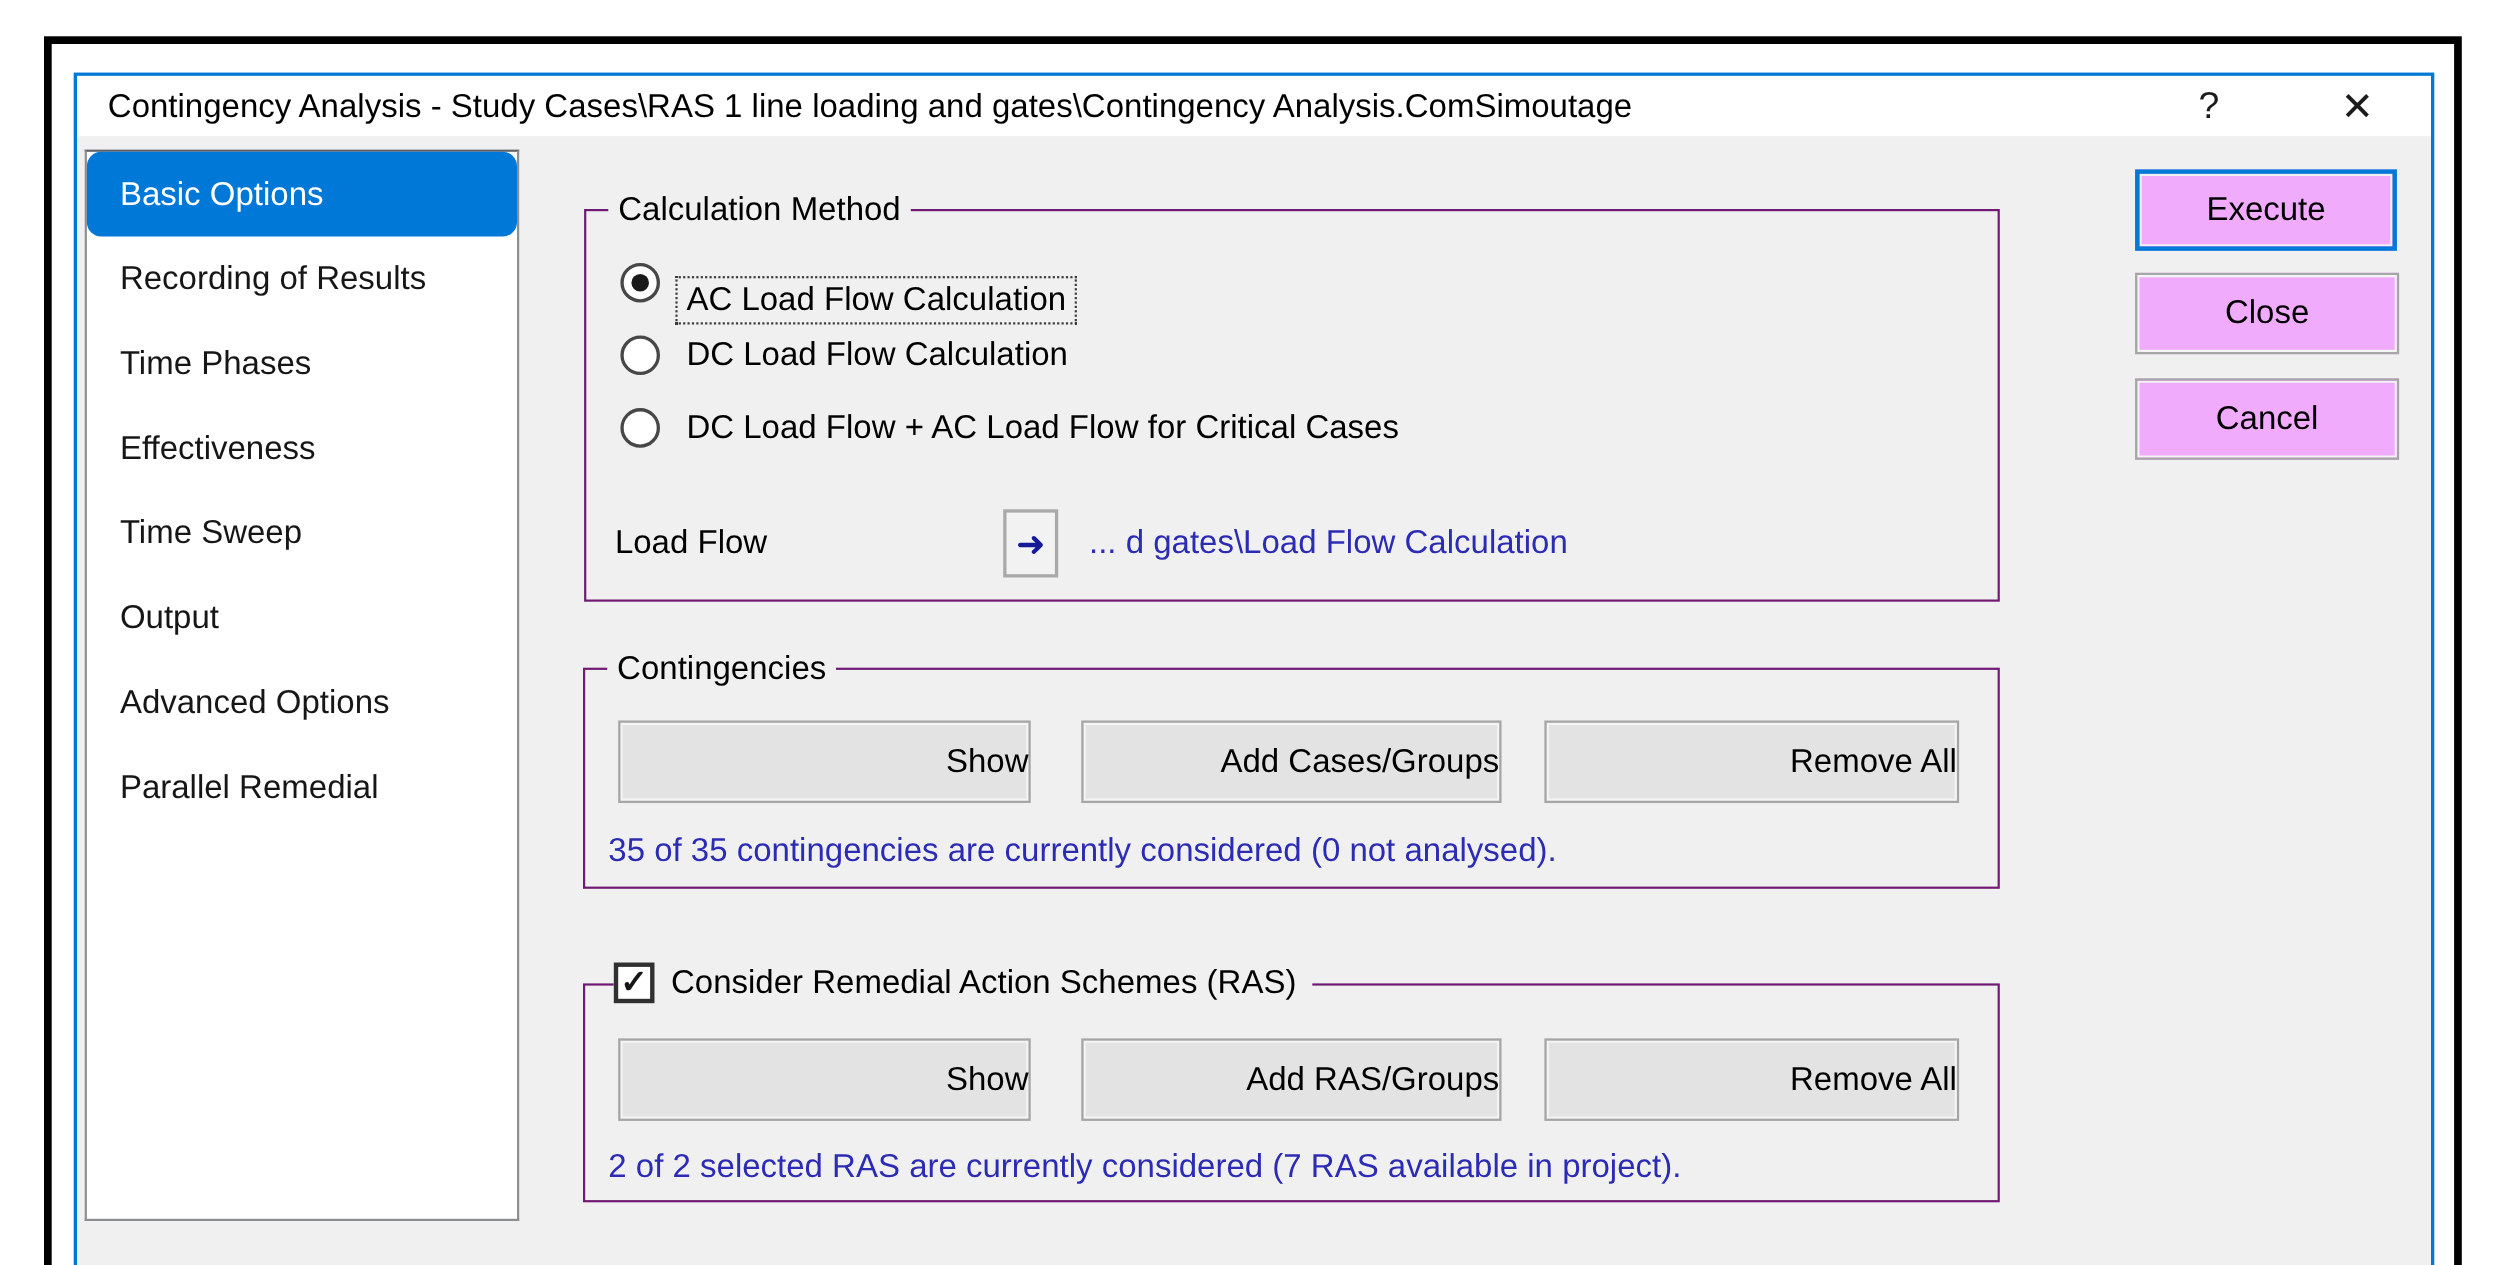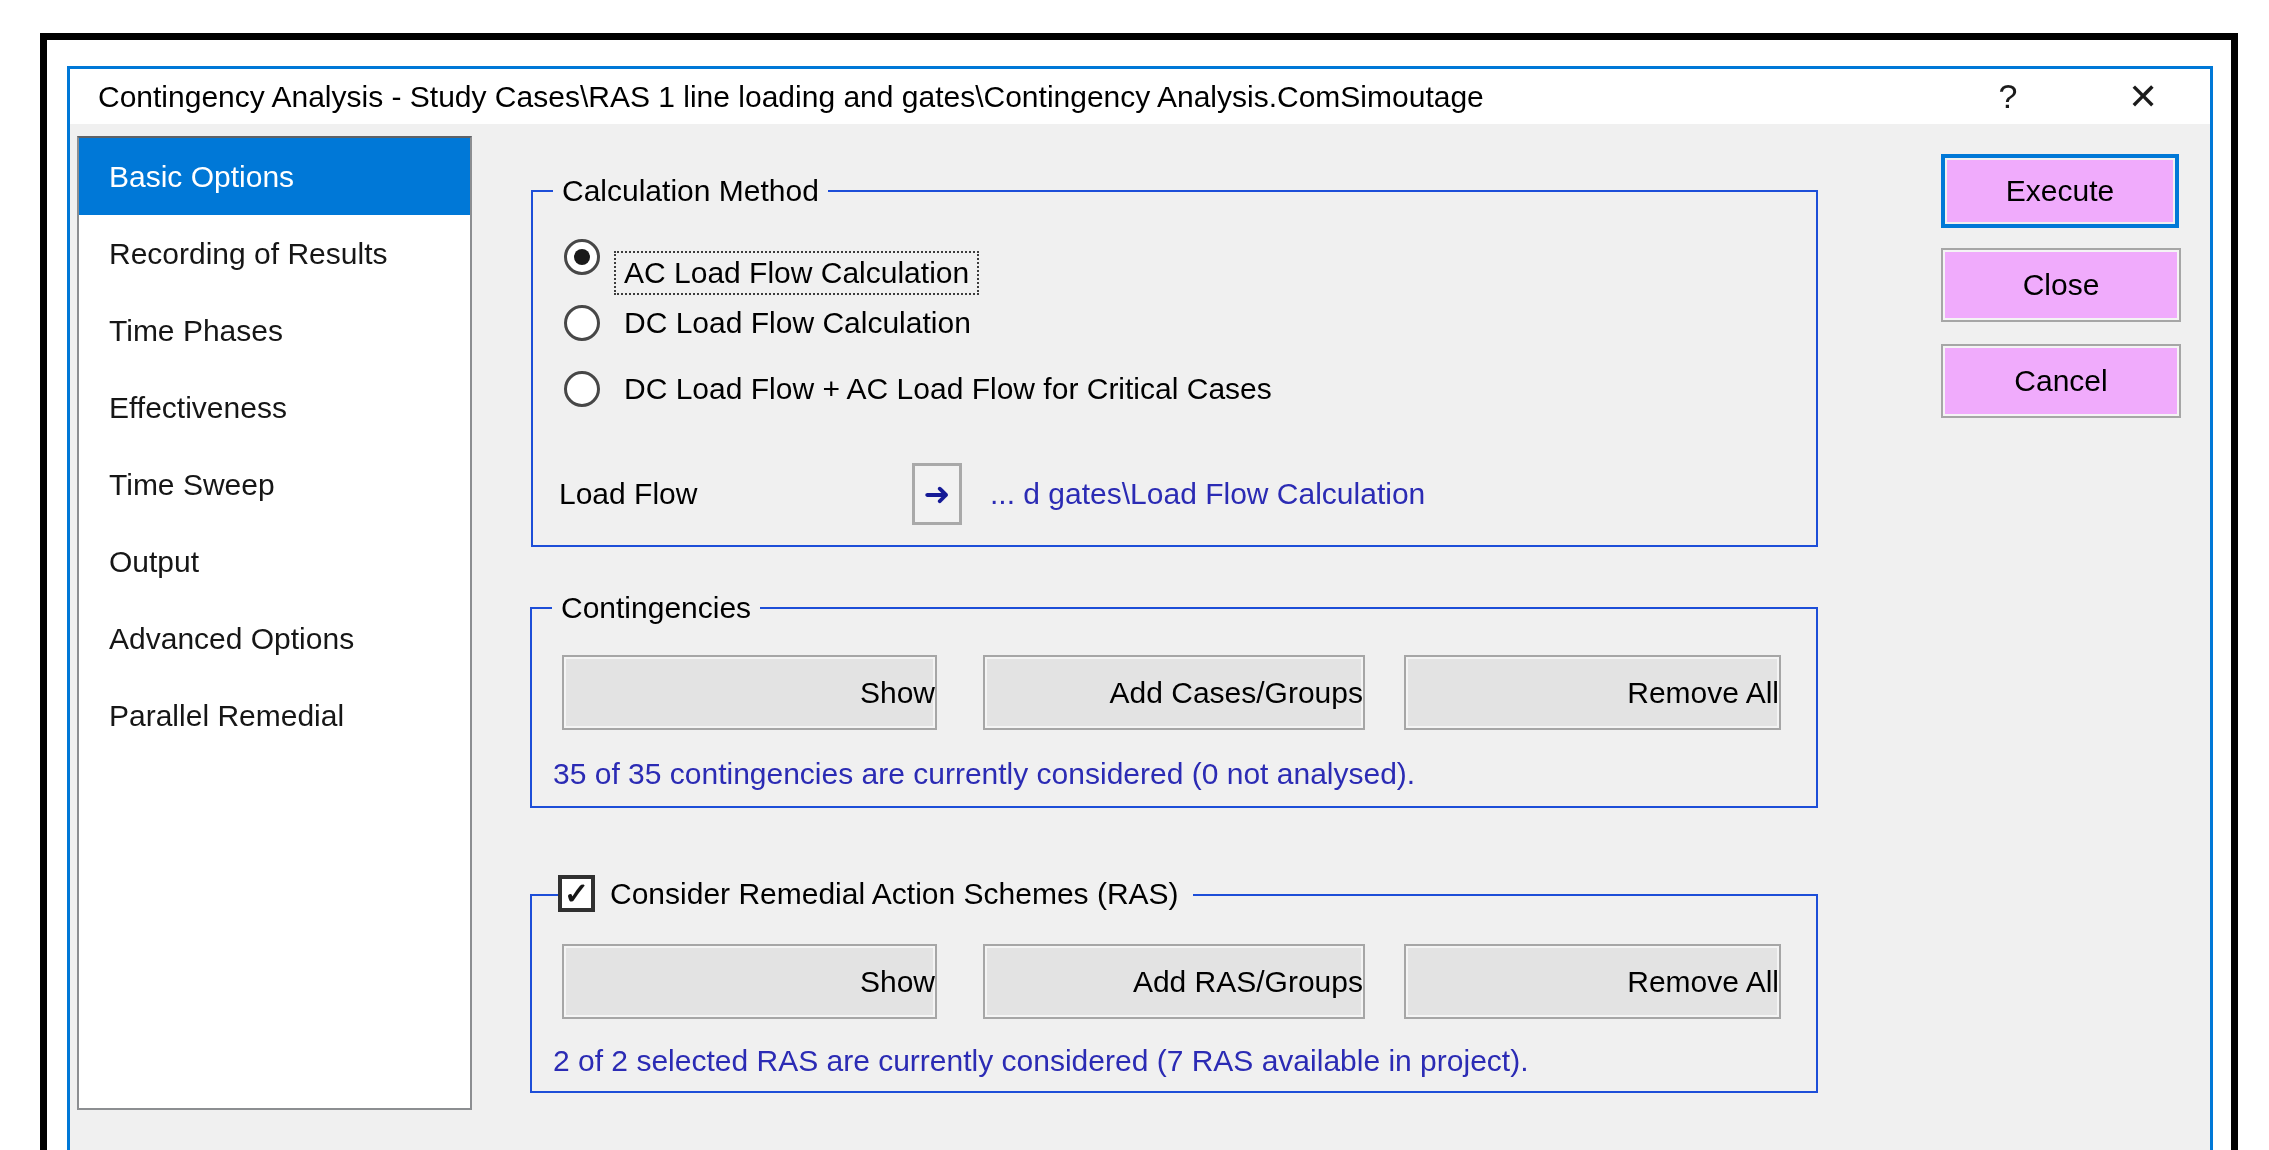--- a/index.html
+++ b/index.html
@@ -43,27 +43,28 @@
   .sidebar {
     position: absolute; left: 7px; top: 12px;
     width: 395px; height: 974px;
     background: #ffffff;
     border: 2px solid #8c8e91; border-top-color: #606266;
   }
   .side-item {
     height: 77px; display: flex; align-items: center;
     padding-left: 30px; font-size: 30px; color: #161616;
     white-space: nowrap;
+    border-radius: 13px;
   }
   .side-item[data-selected="true"] { background: #0078d7; color: #ffffff; }
 
   
   .group {
     position: absolute;
-    border: 2px solid #1d4ed8;
+    border: 2px solid #701a75;
   }
   .group-label {
     position: absolute; top: -18px; left: 20px;
     background: #f0f0f0; padding: 0 9px;
     font-size: 30px; color: #000000; white-space: nowrap;
   }
   #group-calc { left: 461px; top: 66px;  width: 1287px; height: 357px; }
   #group-cont { left: 460px; top: 483px; width: 1288px; height: 201px; padding-left: 20px; }
   #group-ras  { left: 460px; top: 770px; width: 1288px; height: 199px; }
 

